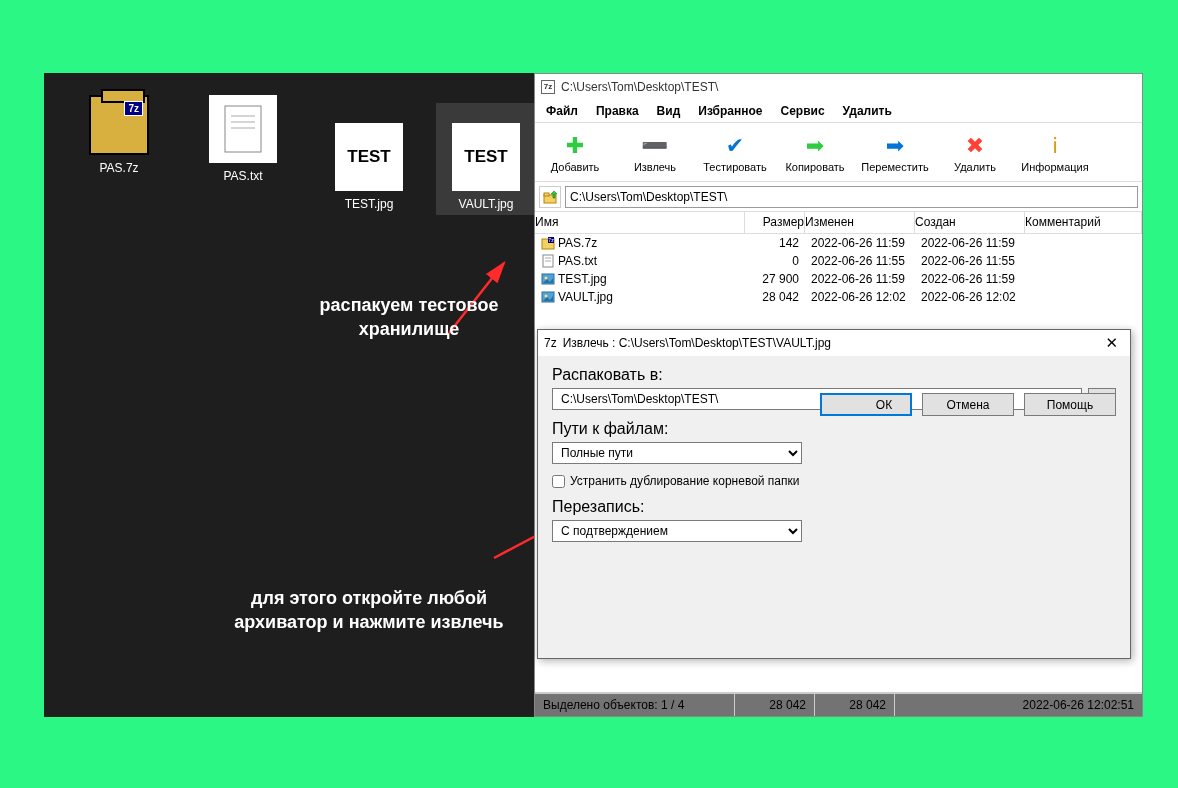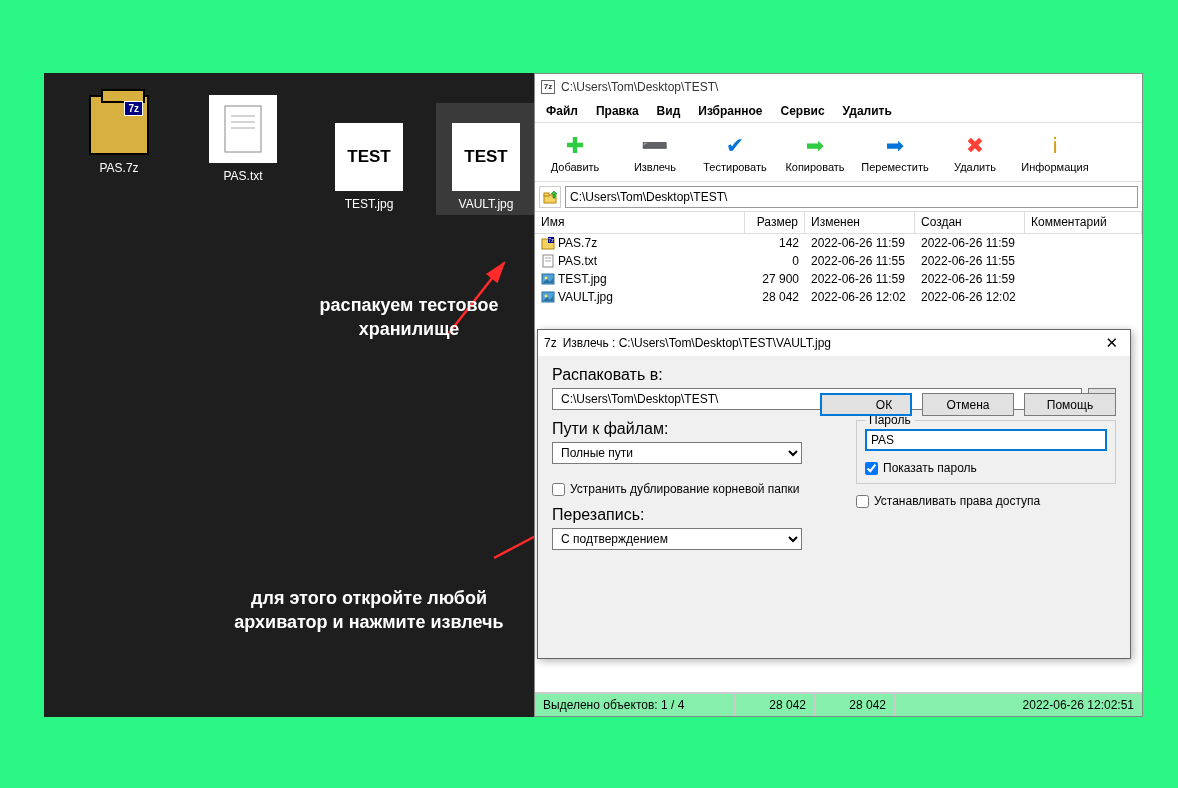--- a/index.html
+++ b/index.html
@@ -29,31 +29,31 @@
   .win7z .appicon { width: 14px; height: 14px; border: 1px solid #666; font-size: 8px; text-align: center; line-height: 12px; font-weight: bold; }
   .win7z .menubar { height: 22px; display: flex; align-items: center; padding: 0 4px; gap: 4px; font-size: 12px; }
   .win7z .menubar span { padding: 2px 7px; cursor: default; font-weight: bold; }
   .win7z .toolbar { height: 60px; display: flex; align-items: center; border-top: 1px solid #ddd; border-bottom: 1px solid #ddd; }
   .tbbtn { width: 80px; text-align: center; font-size: 11px; cursor: pointer; }
   .tbbtn .tbicon { font-size: 22px; line-height: 30px; height: 30px; }
   .addrbar { height: 30px; display: flex; align-items: center; padding: 2px 4px; gap: 4px; border-bottom: 1px solid #ddd; }
   .upbtn { width: 22px; height: 22px; background: #fff; border: 1px solid #ccc; display: flex; align-items: center; justify-content: center; }
   .addrinput { flex: 1; height: 22px; border: 1px solid #999; padding: 0 4px; font-size: 12px; background: #fff; }
   .listhdr { height: 22px; display: flex; border-bottom: 1px solid #ddd; background: #fff; }
-  .listhdr div { padding: 3px 6px; border-right: 1px solid #ddd; font-size: 12px; }
+  .listhdr div { padding: 3px 0; border-right: 1px solid #ddd; font-size: 12px; }
   .listbody { flex: 1; background: #fff; overflow: hidden; }
   .lrow { display: flex; height: 18px; align-items: center; font-size: 12px; }
   .lrow div { padding: 0 6px; overflow: hidden; white-space: nowrap; }
   .fileicon { width: 14px; height: 14px; margin-right: 3px; display: inline-block; vertical-align: middle; }
   .c-name { width: 210px; }
   .c-size { width: 60px; text-align: right; }
   .c-mod { width: 110px; }
   .c-crt { width: 110px; }
   .c-cmt { flex: 1; }
-  .statusbar { height: 24px; border-top: 2px solid #ccc; display: flex; font-size: 12px; align-items: center; background: #86efac; }
+  .statusbar { height: 24px; border-top: 2px solid #ccc; display: flex; font-size: 12px; align-items: center; background: #737373; }
   .statusbar div { padding: 0 8px; border-right: 1px solid #ccc; height: 100%; display: flex; align-items: center; }
   
   
   .dialog { position: absolute; left: 493px; top: 256px; width: 594px; height: 330px; background: #f0f0f0; border: 1px solid #666; font-size: 12px; box-shadow: 2px 2px 8px rgba(0,0,0,0.3); }
   .dialog .dtitle { height: 26px; background: #fff; display: flex; align-items: center; padding: 0 6px; justify-content: space-between; }
   .dialog .dbody { padding: 10px 14px; position: relative; }
   .dlabel { font-size: 16px; margin-bottom: 4px; }
   .drow { display: flex; gap: 6px; margin-bottom: 10px; }
   .dinput { flex: 1; height: 22px; border: 1px solid #7a7a7a; background: #fff; padding: 0 4px; font-size: 12px; }
   .dselect { height: 22px; border: 1px solid #7a7a7a; background: #fff; padding: 0 4px; font-size: 12px; }
@@ -248,43 +248,29 @@
     </div>
     <div class="dbody">
       <div class="dlabel">Распаковать в:</div>
       <div class="drow">
         <select class="dselect" style="flex:1"><option>C:\Users\Tom\Desktop\TEST\</option></select>
         <button class="browsebtn">...</button>
       </div>
 
       <div class="leftcol">
         <div class="dlabel">Пути к файлам:</div>
-        <select class="dselect" style="width:100%;margin-bottom:18px"><option>Полные пути</option></select>
+        <select class="dselect" style="width:100%;margin-bottom:10px"><option>Полные пути</option></select>
         <label class="dcheck" style="margin-bottom:10px">
             <input type="checkbox" style="">
             <span>Устранить дублирование корневой папки</span>
           </label>
         <div class="dlabel">Перезапись:</div>
         <select class="dselect" style="width:100%"><option>С подтверждением</option></select>
       </div>
 
-      <div class="rightcol">
-        <div class="fieldset">
-          <div class="legend">Пароль</div>
-          <input class="passinput" value="PAS" style="">
-          <label class="dcheck" style="margin-top:10px">
-              <input type="checkbox" checked="" style="">
-              <span>Показать пароль</span>
-            </label>
-        </div>
-        <label class="dcheck">
-            <input type="checkbox" style="">
-            <span>Устанавливать права доступа</span>
-          </label>
-      </div>
 
       <div class="dbuttons">
         <button class="dbtn primary">ОК</button>
         <button class="dbtn">Отмена</button>
         <button class="dbtn">Помощь</button>
       </div>
     </div>
   </div>
 
 </div>

